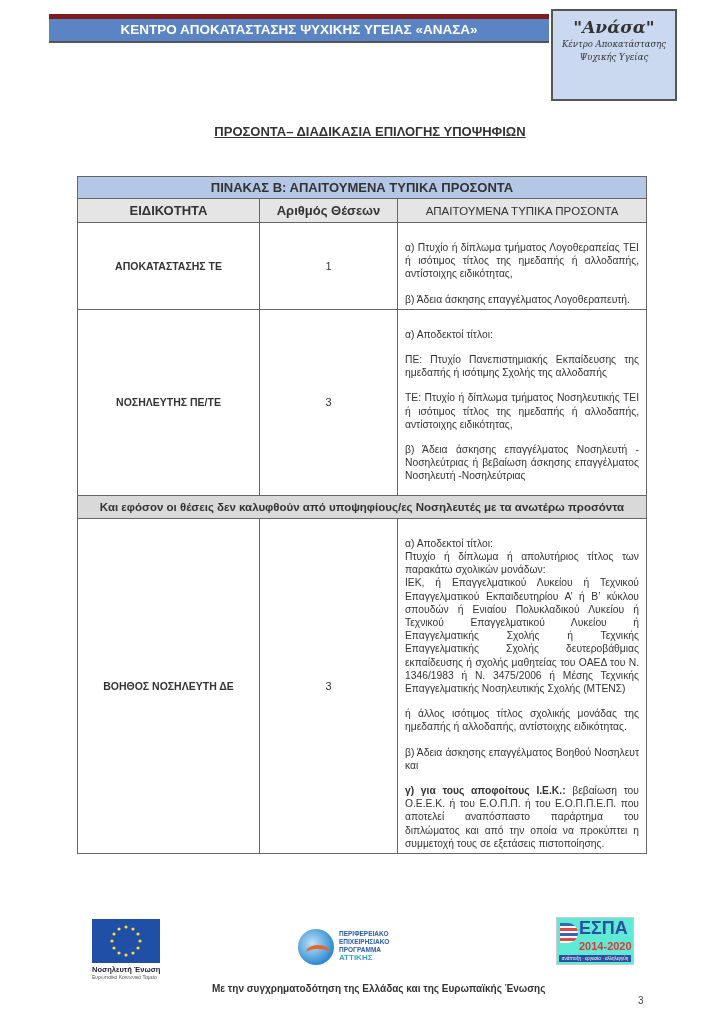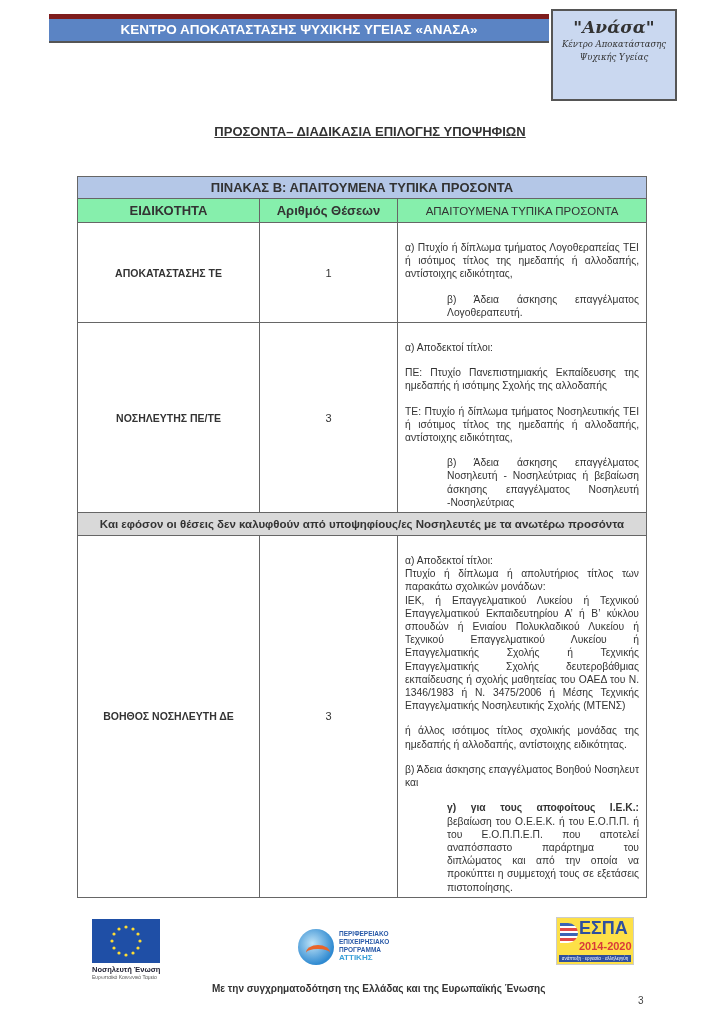--- a/index.html
+++ b/index.html
@@ -13,41 +13,41 @@
               text-align:center; font-family:"DejaVu Serif", serif; color:#333; font-style:italic; }
   .hdr-logo .t1 { font-size:17px; font-weight:bold; margin-top:6px; }
   .hdr-logo .t2 { font-size:8.5px; margin-top:2px; }
   .hdr-logo .t3 { font-size:8.5px; margin-top:3px; }
   .main-title { position:absolute; left:90px; top:121px; width:560px; text-align:center;
                 font-weight:bold; font-size:13px; line-height:21px; color:#333; text-decoration:underline; }
   table.tbl { position:absolute; left:77px; top:176px; width:570px; border-collapse:collapse;
               font-size:10.5px; color:#333; }
   table.tbl td, table.tbl th { border:1px solid #666; }
   .caption-row th { background:#b4c7e7; font-size:13px; padding:3px 0; font-weight:bold; }
-  .head-row th { background:#86efac; font-size:13px; padding:4px 0; font-weight:bold; }
+  .head-row th { background:#e5e5e5; font-size:13px; padding:4px 0; font-weight:bold; }
   .head-row th.c3 { font-size:11.5px; font-weight:normal; }
   .spec { text-align:center; font-weight:bold; font-size:10.5px; width:179px; }
   .num { text-align:center; font-size:11px; width:135px; }
   .req { padding:18px 7px 3px 7px; text-align:justify; line-height:13.2px; font-size:10.3px; vertical-align:top; }
   .req p { margin:0 0 12px 0; }
   .req p.tight { margin:0; }
-  .req p:last-child { margin-bottom:0;margin-left:42px; }
+  .req p:last-child { margin-bottom:0; }
   .sep-row td { background:#d9d9d9; text-align:center; font-weight:bold; font-size:11.5px; padding:5px 16px; }
   .footer-logos { position:absolute; top:915px; left:0; width:724px; height:60px; }
   .eu { position:absolute; left:92px; top:4px; width:68px; height:44px; background:#1f4fa6; }
   .eu-label { position:absolute; left:92px; top:50px; font-size:7.5px; color:#223; font-weight:bold; }
   .eu-sub { position:absolute; left:92px; top:59px; font-size:5px; color:#555; }
   .pep { position:absolute; left:298px; top:14px; }
   .pep-circle { position:absolute; left:0; top:0; width:36px; height:36px; border-radius:50%;
                 background:radial-gradient(circle at 40% 40%, #bfe3f7, #2f8ad1 70%); }
   .pep-swoosh { position:absolute; left:8px; top:16px; width:24px; height:12px; border-radius:50%;
                 border-top:4px solid #e8642a; }
   .pep-text { position:absolute; left:41px; top:1px; font-size:6.5px; line-height:8px; color:#2a5aa8; white-space:nowrap; font-weight:bold; }
   .pep-text .att { font-size:8px; color:#3aa0d8; }
-  .espa { position:absolute; left:556px; top:2px; width:76px; height:46px; border:1px solid #ccc; background:#fde047; }
+  .espa { position:absolute; left:556px; top:2px; width:76px; height:46px; border:1px solid #ccc; background:#5eead4; }
   .espa-flagstripes { position:absolute; left:3px; top:5px; width:18px; height:20px;
                       background:repeating-linear-gradient(#3b63b5 0 3px, #fff 3px 5px, #e04848 5px 8px, #fff 8px 10px); border-radius:0 10px 10px 0; }
   .espa-title { position:absolute; left:22px; top:0px; font-size:18px; font-weight:bold; color:#2e4f9f; }
   .espa-years { position:absolute; left:22px; top:22px; font-size:11px; font-weight:bold; color:#d83a3a; }
   .espa-bar { position:absolute; left:2px; bottom:2px; width:72px; height:7px; background:#2e4f9f; color:#fff; font-size:4.5px; text-align:center; line-height:7px; }
   .cofund { position:absolute; left:212px; top:983px; font-size:10px; font-weight:bold; color:#333; }
   .pgnum { position:absolute; left:638px; top:995px; font-size:10px; color:#444; }
 </style>
 </head>
 <body>

